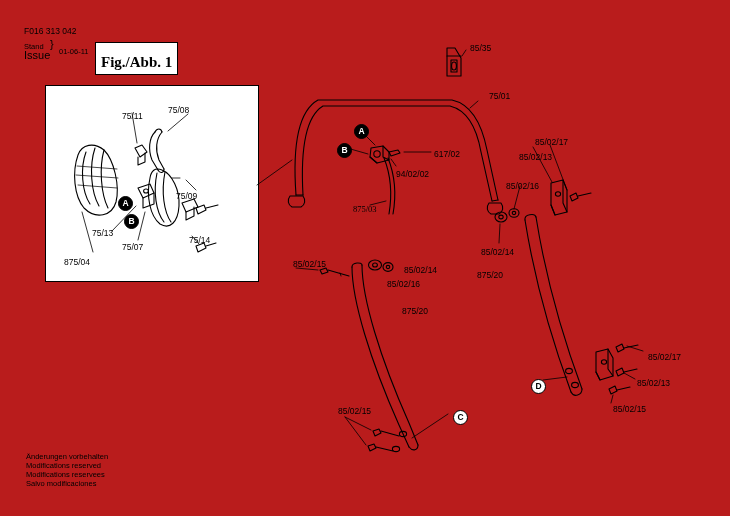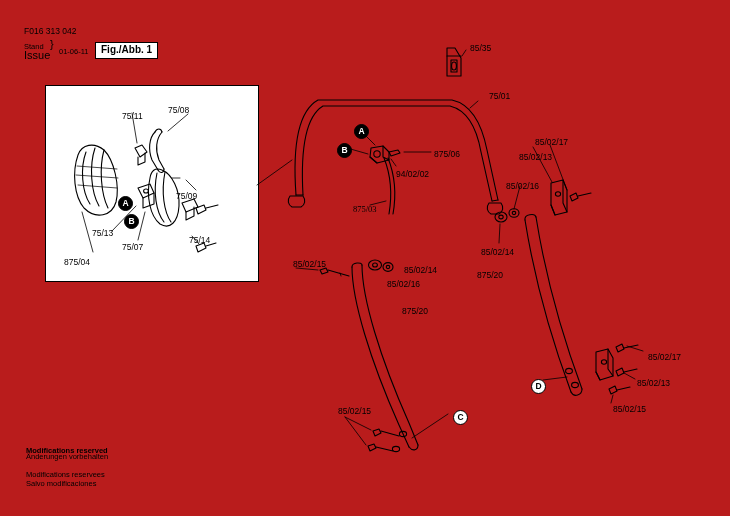--- a/index.html
+++ b/index.html
@@ -19,24 +19,25 @@
   .hdr-code {
     position: absolute;
     font-size: 8.5px;
     line-height: 11px;
     white-space: pre;
   }
   .fig-box {
     position: absolute;
     border: 1.2px solid #000;
     background: #fff;
-    font-size: 10px;
+    font-size: 15px;
     font-weight: bold;
-    padding: 1px 5px 3px 5px;
+    padding: 11px 5px 3px 5px;
     white-space: nowrap;
+    font-family: Liberation Serif, serif;
   }
   .panel {
     position: absolute;
     border: 1.1px solid #000;
     background: #fff;
   }
   .label {
     position: absolute;
     font-size: 8.5px;
     line-height: 9px;
@@ -246,21 +247,21 @@
   <div class="label" style="left:122px; top:112px;">75/11</div>
   <div class="label" style="left:168px; top:106px;">75/08</div>
   <div class="label" style="left:176px; top:172px;margin-top:20px;">75/09</div>
   <div class="label" style="left:92px;  top:229px;">75/13</div>
   <div class="label" style="left:122px; top:243px;">75/07</div>
   <div class="label" style="left:189px; top:236px;">75/14</div>
   <div class="label" style="left:64px;  top:258px;">875/04</div>
 
   <div class="label" style="left:470px; top:44px;">85/35</div>
   <div class="label" style="left:473px; top:92px;margin-left:16px;">75/01</div>
-  <div class="label" style="left:434px; top:150px;">875/06</div>
+  <div class="label" style="left:434px; top:150px;">617/02</div>
   <div class="label" style="left:396px; top:170px;">94/02/02</div>
   <div class="label" style="left:353px; top:205px;font-family:Liberation Serif, serif;">875/03</div>
 
   <div class="label" style="left:535px; top:138px;">85/02/17</div>
   <div class="label" style="left:519px; top:153px;">85/02/13</div>
   <div class="label" style="left:506px; top:182px;">85/02/16</div>
   <div class="label" style="left:481px; top:248px;">85/02/14</div>
   <div class="label" style="left:477px; top:271px;">875/20</div>
 
   <div class="label" style="left:293px; top:260px;">85/02/15</div>
@@ -274,17 +275,17 @@
   <div class="label" style="left:338px; top:407px;">85/02/15</div>
 
   <div class="cbadge filled" style="left:118px; top:196px;">A</div>
   <div class="cbadge filled" style="left:124px; top:214px;">B</div>
   <div class="cbadge filled" style="left:354px; top:124px;">A</div>
   <div class="cbadge filled" style="left:337px; top:143px;">B</div>
   <div class="cbadge" style="left:453px; top:410px;">C</div>
   <div class="cbadge" style="left:531px; top:379px;">D</div>
 
   <div class="foot" style="left:26px; top:452px;">Änderungen vorbehalten</div>
-  <div class="foot" style="left:26px; top:446px;font-weight:bold;">Modifications reserved</div>
+  <div class="foot" style="left:26px; top:461px;">Modifications reserved</div>
   <div class="foot" style="left:26px; top:470px;">Modifications reservees</div>
   <div class="foot" style="left:26px; top:479px;">Salvo modificaciones</div>
 
 </div>
 
 </body></html>

